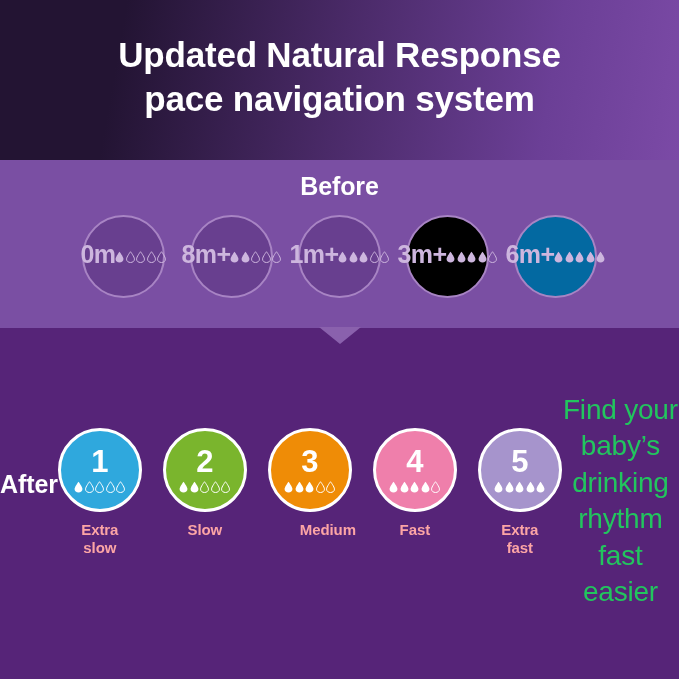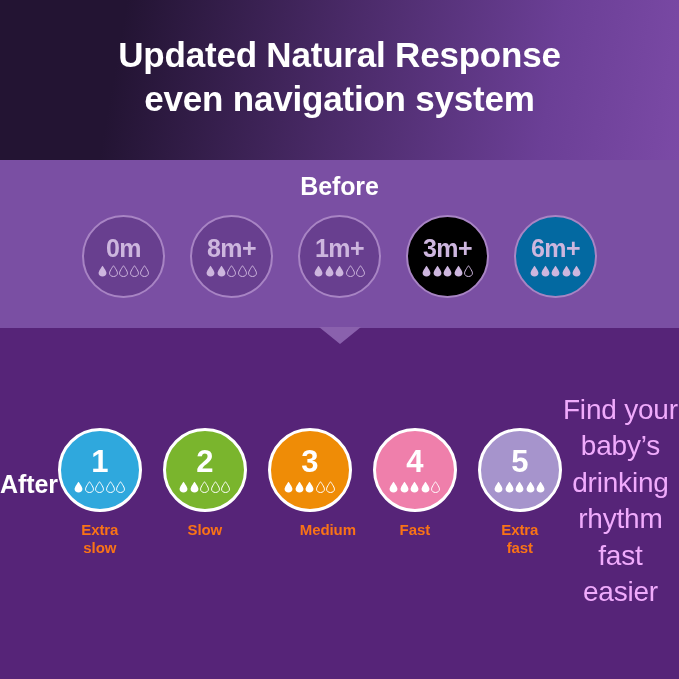--- a/index.html
+++ b/index.html
@@ -71,21 +71,20 @@
     align-items: center;
   }
   .before-circle {
     width: 83px;
     height: 83px;
     border-radius: 50%;
     background: #683f8f;
     border: 2px solid #000000;
     box-sizing: border-box;
     display: flex;
-    flex-direction: column;
     align-items: center;
     justify-content: center;
   }
   .before-age {
     color: #cdb6de;
     font-size: 25px;
     font-weight: bold;
     line-height: 1;
     letter-spacing: -0.6px;
     margin-bottom: 4px;
@@ -144,21 +143,21 @@
     justify-content: center;
   }
   .after-num {
     color: #ffffff;
     font-size: 31px;
     font-weight: bold;
     line-height: 1;
     margin-bottom: 4px;
   }
   .after-label {
-    color: #f97316;
+    color: #fca5a5;
     font-size: 15px;
     font-weight: bold;
     text-align: center;
     line-height: 1.2;
     margin-top: 9px;
     letter-spacing: -0.1px;
   }
 
   
   .drops {
@@ -166,39 +165,39 @@
     gap: 1.5px;
     align-items: center;
   }
   .drop {
     width: 9px;
     height: 12px;
   }
 
   
   .tagline {
-    color: #f0abfc;
+    color: #22c55e;
     font-size: 28px;
     font-weight: normal;
     text-align: center;
     line-height: 1.3;
     margin-top: 34px;
     letter-spacing: -0.2px;
   }
   .tagline .line { display: block; }
 </style>
 </head>
 <body>
 
 <div id="infographic">
 
   <div class="header" style="background: linear-gradient(100deg, rgb(35, 20, 51) 0%, rgb(35, 20, 51) 18%, rgb(74, 42, 104) 50%, rgb(107, 63, 150) 80%, rgb(123, 74, 166) 100%);">
     <div class="header-title">
       <span class="line">Updated Natural Response</span>
-      <span class="line">even navigation system</span>
+      <span class="line">pace navigation system</span>
     </div>
   </div>
 
   <div class="before-band" style="background: rgb(122, 79, 163);">
     <div class="band-heading">Before</div>
     <div class="circle-row">
         <div class="before-cell">
           <div class="before-circle" style="background: rgb(104, 63, 143); border-color: rgb(168, 132, 196);">
             <div class="before-age" style="color: rgb(205, 182, 222);">0m</div>
             <div class="drops">

